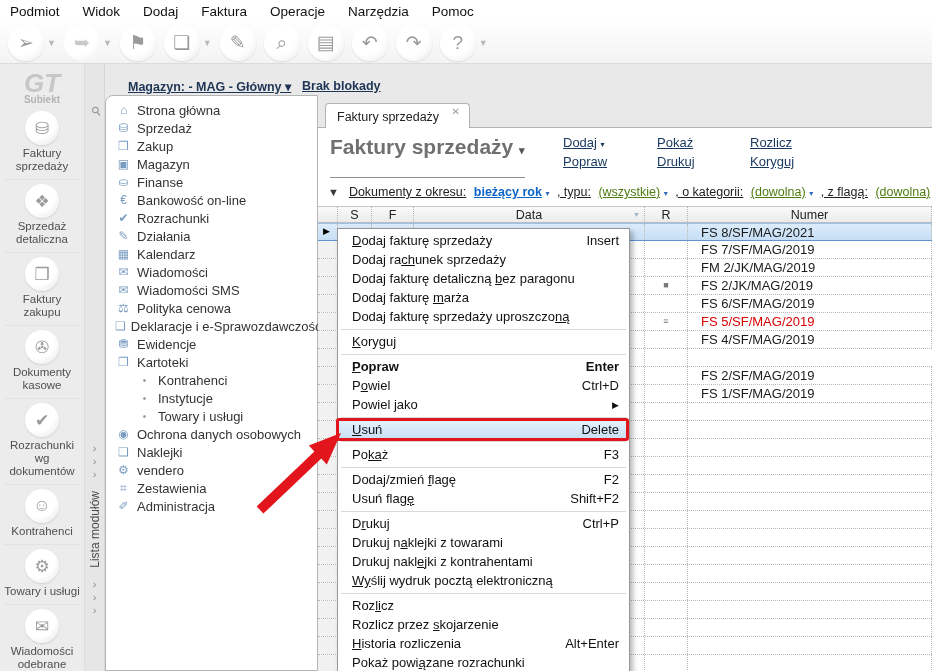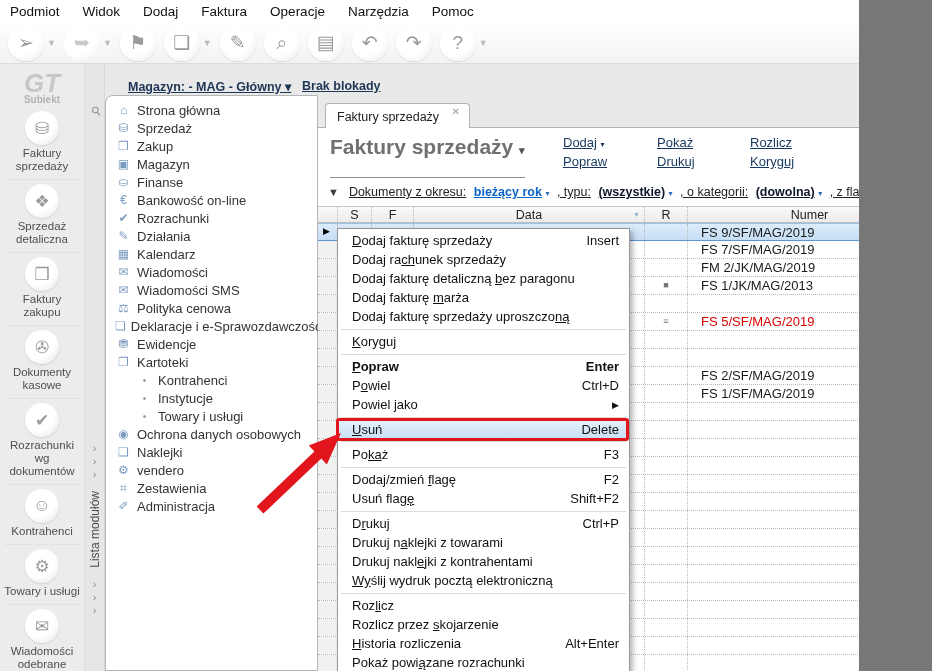--- a/index.html
+++ b/index.html
@@ -1,17 +1,17 @@
 <!DOCTYPE html>
 <html><head>
 <meta charset="utf-8">
 <style>
   * { margin:0; padding:0; box-sizing:border-box; }
   body { font-family:"Liberation Sans", sans-serif; background:#777; }
-  .screen { position:relative; width:859px; height:671px; background:#e9e9e9; overflow:hidden; }
+  .screen { position:relative; width:932px; height:671px; background:#e9e9e9; overflow:hidden; }
 
   
   .menubar { position:absolute; left:0; top:0; width:100%; height:22px; background:#fff;
              display:flex; align-items:center; gap:23px; padding-left:10px; font-size:13.5px; color:#111; }
   .menubar .mitem { cursor:default; }
 
   
   .toolbar { position:absolute; left:0; top:22px; width:100%; height:42px;
              background:linear-gradient(#fefefe,#f3f3f3); border-bottom:1px solid #dcdcdc;
              display:flex; align-items:center; gap:8px; padding-left:8px; }
@@ -83,21 +83,21 @@
              grid-template-columns:94px 93px 90px; row-gap:4px; font-size:13px; }
   .actions .alink { color:#17375e; text-decoration:underline; cursor:pointer; }
   .actions .acaret { font-size:8px; text-decoration:none; display:inline-block; }
 
   .filter-row { position:absolute; left:10px; top:57px; display:flex; align-items:center;
                 font-size:12.5px; color:#222; white-space:nowrap; }
   .funnel { color:#3a3a3a; font-size:11px; margin-right:10px; cursor:pointer; }
   .fseg { margin-right:4px; }
   .fseg .flink { text-decoration:underline; cursor:pointer; }
   .fseg.link-blue .flink { color:#0a64c8; font-weight:bold; }
-  .fseg.link-dark .flink { color:#0f172a;font-weight:bold; }
+  .fseg.link-dark .flink { color:#4d7c0f; }
   .fseg .fcaret { font-size:8px; color:#2b6cb8; }
 
   
   .grid-head { position:absolute; left:0; top:78px; width:614px; height:17px;
                display:grid; grid-template-columns:20px 34px 42px 231px 43px 1fr;
                background:linear-gradient(#fafafa,#ebebeb);
                border-top:1px solid #c6c6c6; border-bottom:1px solid #bdbdbd;
                font-size:12.5px; color:#222; }
   .hcell { position:relative; display:flex; align-items:center; justify-content:center;
            border-right:1px dotted #b5b5b5; cursor:pointer; }
@@ -508,21 +508,21 @@
     <div class="grid-rows">
 
         <div class="trow selected">
           <div class="cell-sel">
             <span class="sel-arrow">▶</span>
           </div>
           <div class="cell-s"></div>
           <div class="cell-f"></div>
           <div class="cell-data">2019-09-30</div>
           <div class="cell-r"></div>
-          <div class="cell-numer">FS 9/SF/MAG/2019</div>
+          <div class="cell-numer">FS 8/SF/MAG/2021</div>
         </div>
 
         <div class="trow">
           <div class="cell-sel"></div>
           <div class="cell-s"></div>
           <div class="cell-f"></div>
           <div class="cell-data"></div>
           <div class="cell-r"></div>
           <div class="cell-numer">FS 7/SF/MAG/2019</div>
         </div>
@@ -535,46 +535,48 @@
           <div class="cell-r"></div>
           <div class="cell-numer">FM 2/JK/MAG/2019</div>
         </div>
 
         <div class="trow">
           <div class="cell-sel"></div>
           <div class="cell-s"></div>
           <div class="cell-f"></div>
           <div class="cell-data"></div>
           <div class="cell-r">■</div>
-          <div class="cell-numer">FS 1/JK/MAG/2013</div>
-        </div>
-
-        <div class="trow">
-          <div class="cell-sel"></div>
-          <div class="cell-s"></div>
-          <div class="cell-f"></div>
-          <div class="cell-data"></div>
-          <div class="cell-r"></div>
+          <div class="cell-numer">FS 2/JK/MAG/2019</div>
+        </div>
+
+        <div class="trow">
+          <div class="cell-sel"></div>
+          <div class="cell-s"></div>
+          <div class="cell-f"></div>
+          <div class="cell-data"></div>
+          <div class="cell-r"></div>
+          <div class="cell-numer">FS 6/SF/MAG/2019</div>
         </div>
 
         <div class="trow red">
           <div class="cell-sel"></div>
           <div class="cell-s"></div>
           <div class="cell-f"></div>
           <div class="cell-data"></div>
           <div class="cell-r">≡</div>
           <div class="cell-numer">FS 5/SF/MAG/2019</div>
         </div>
 
         <div class="trow">
           <div class="cell-sel"></div>
           <div class="cell-s"></div>
           <div class="cell-f"></div>
           <div class="cell-data"></div>
           <div class="cell-r"></div>
+          <div class="cell-numer">FS 4/SF/MAG/2019</div>
         </div>
 
         <div class="trow red">
           <div class="cell-sel"></div>
           <div class="cell-s"></div>
           <div class="cell-f"></div>
           <div class="cell-data"></div>
           <div class="cell-r"></div>
         </div>
 

